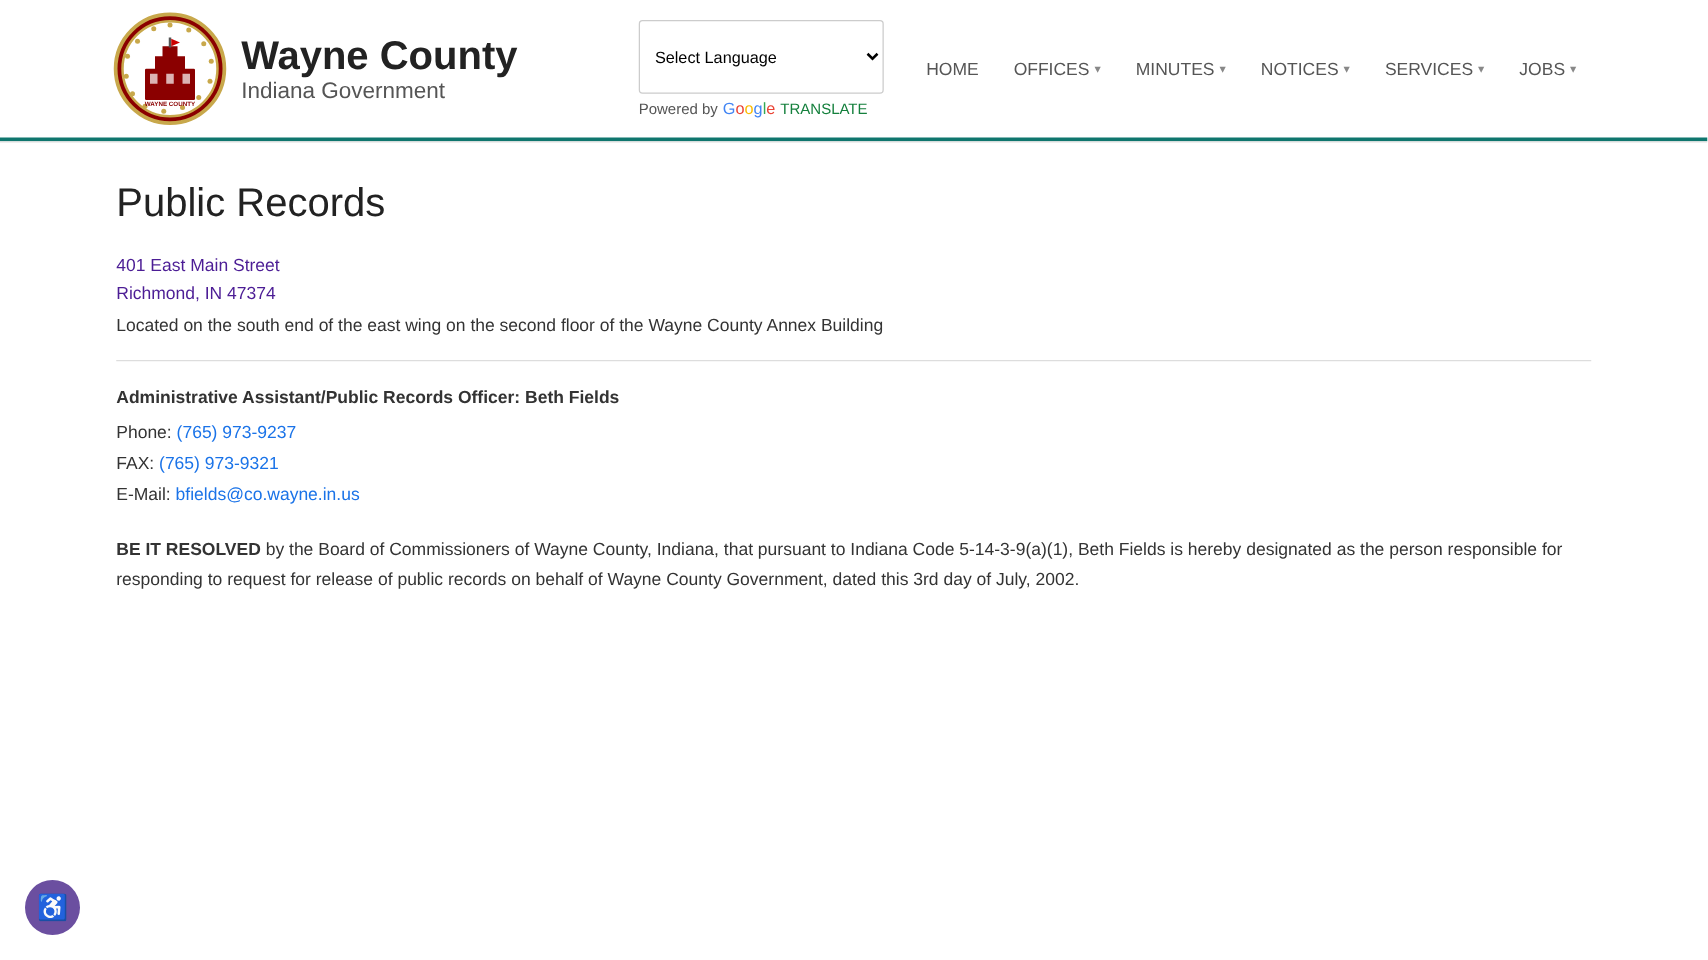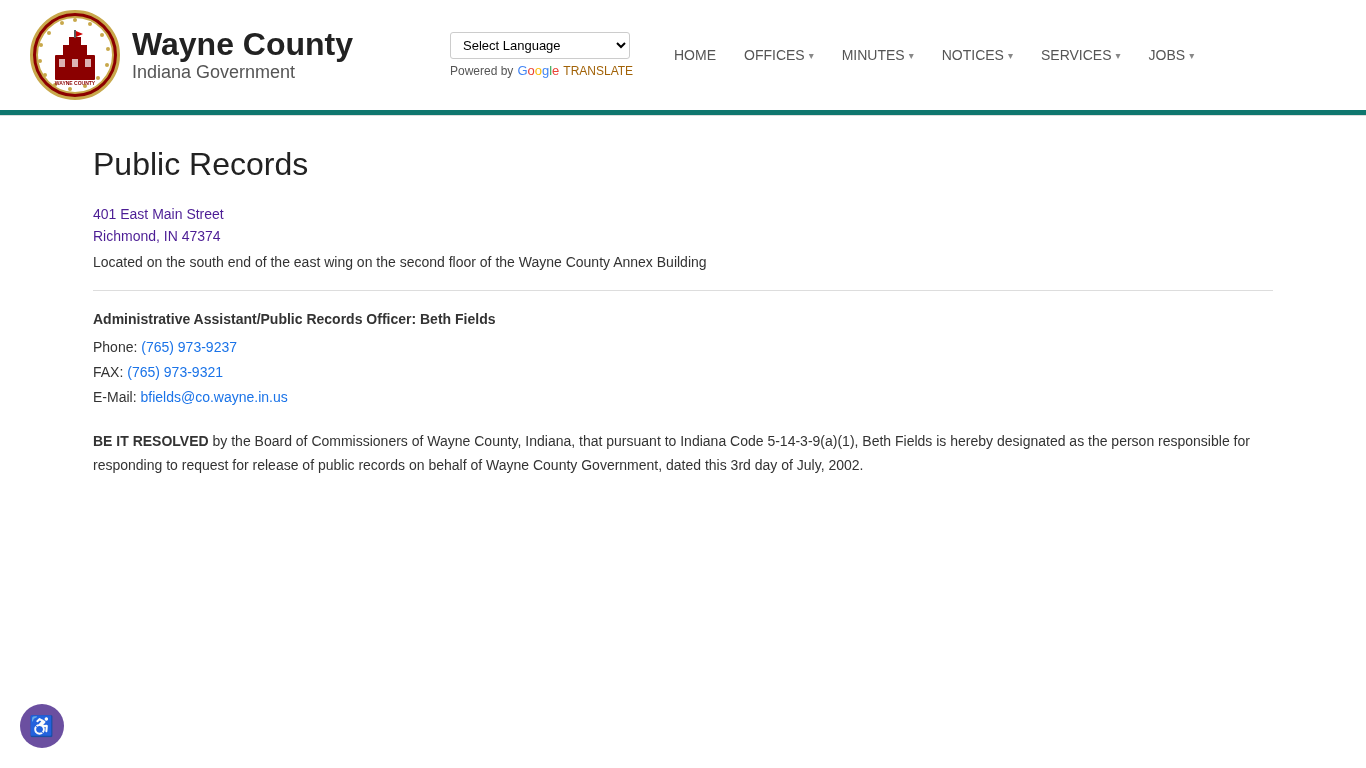--- a/index.html
+++ b/index.html
@@ -3,22 +3,23 @@
   <meta charset="utf-8">
   <style>
     * { margin: 0; padding: 0; box-sizing: border-box; }
     body { font-family: Arial, sans-serif; font-size: 14px; color: #333; background: #fff; }
 
     
     .header {
       display: flex;
       align-items: center;
       padding: 10px 30px;
-      border-bottom: 5px solid #0f766e;
+      border-bottom: 3px solid #0f766e;
       background: #fff;
+      justify-content: center;
     }
     .logo-area {
       display: flex;
       align-items: center;
       gap: 12px;
       min-width: 420px;
     }
     .logo-circle {
       width: 90px;
       height: 90px;
@@ -46,45 +47,45 @@
       font-weight: normal;
       color: #555;
     }
     .translate-area {
       display: flex;
       flex-direction: column;
       gap: 4px;
       min-width: 190px;
     }
     .translate-select {
-      padding: 4px 8px;
+      padding: 20px 8px;
       border: 1px solid #ccc;
       border-radius: 3px;
       font-size: 13px;
       background: #fff;
-      width: 180px;
+      width: 196px;
     }
     .powered-by {
       display: flex;
       align-items: center;
       gap: 4px;
       font-size: 12px;
       color: #555;
     }
     .google-text {
       font-size: 13px;
       font-weight: normal;
     }
     .google-b { color: #4285F4; }
     .google-l { color: #EA4335; }
     .google-u { color: #FBBC05; }
     .google-e { color: #4285F4; }
     .google-n { color: #34A853; }
     .google-t { color: #EA4335; }
-    .translate-word { color: #a16207; font-size: 12px; }
+    .translate-word { color: #15803d; font-size: 12px; }
 
     
     nav {
       display: flex;
       align-items: center;
       gap: 0;
       margin-left: 20px;
     }
     .nav-item {
       display: flex;

